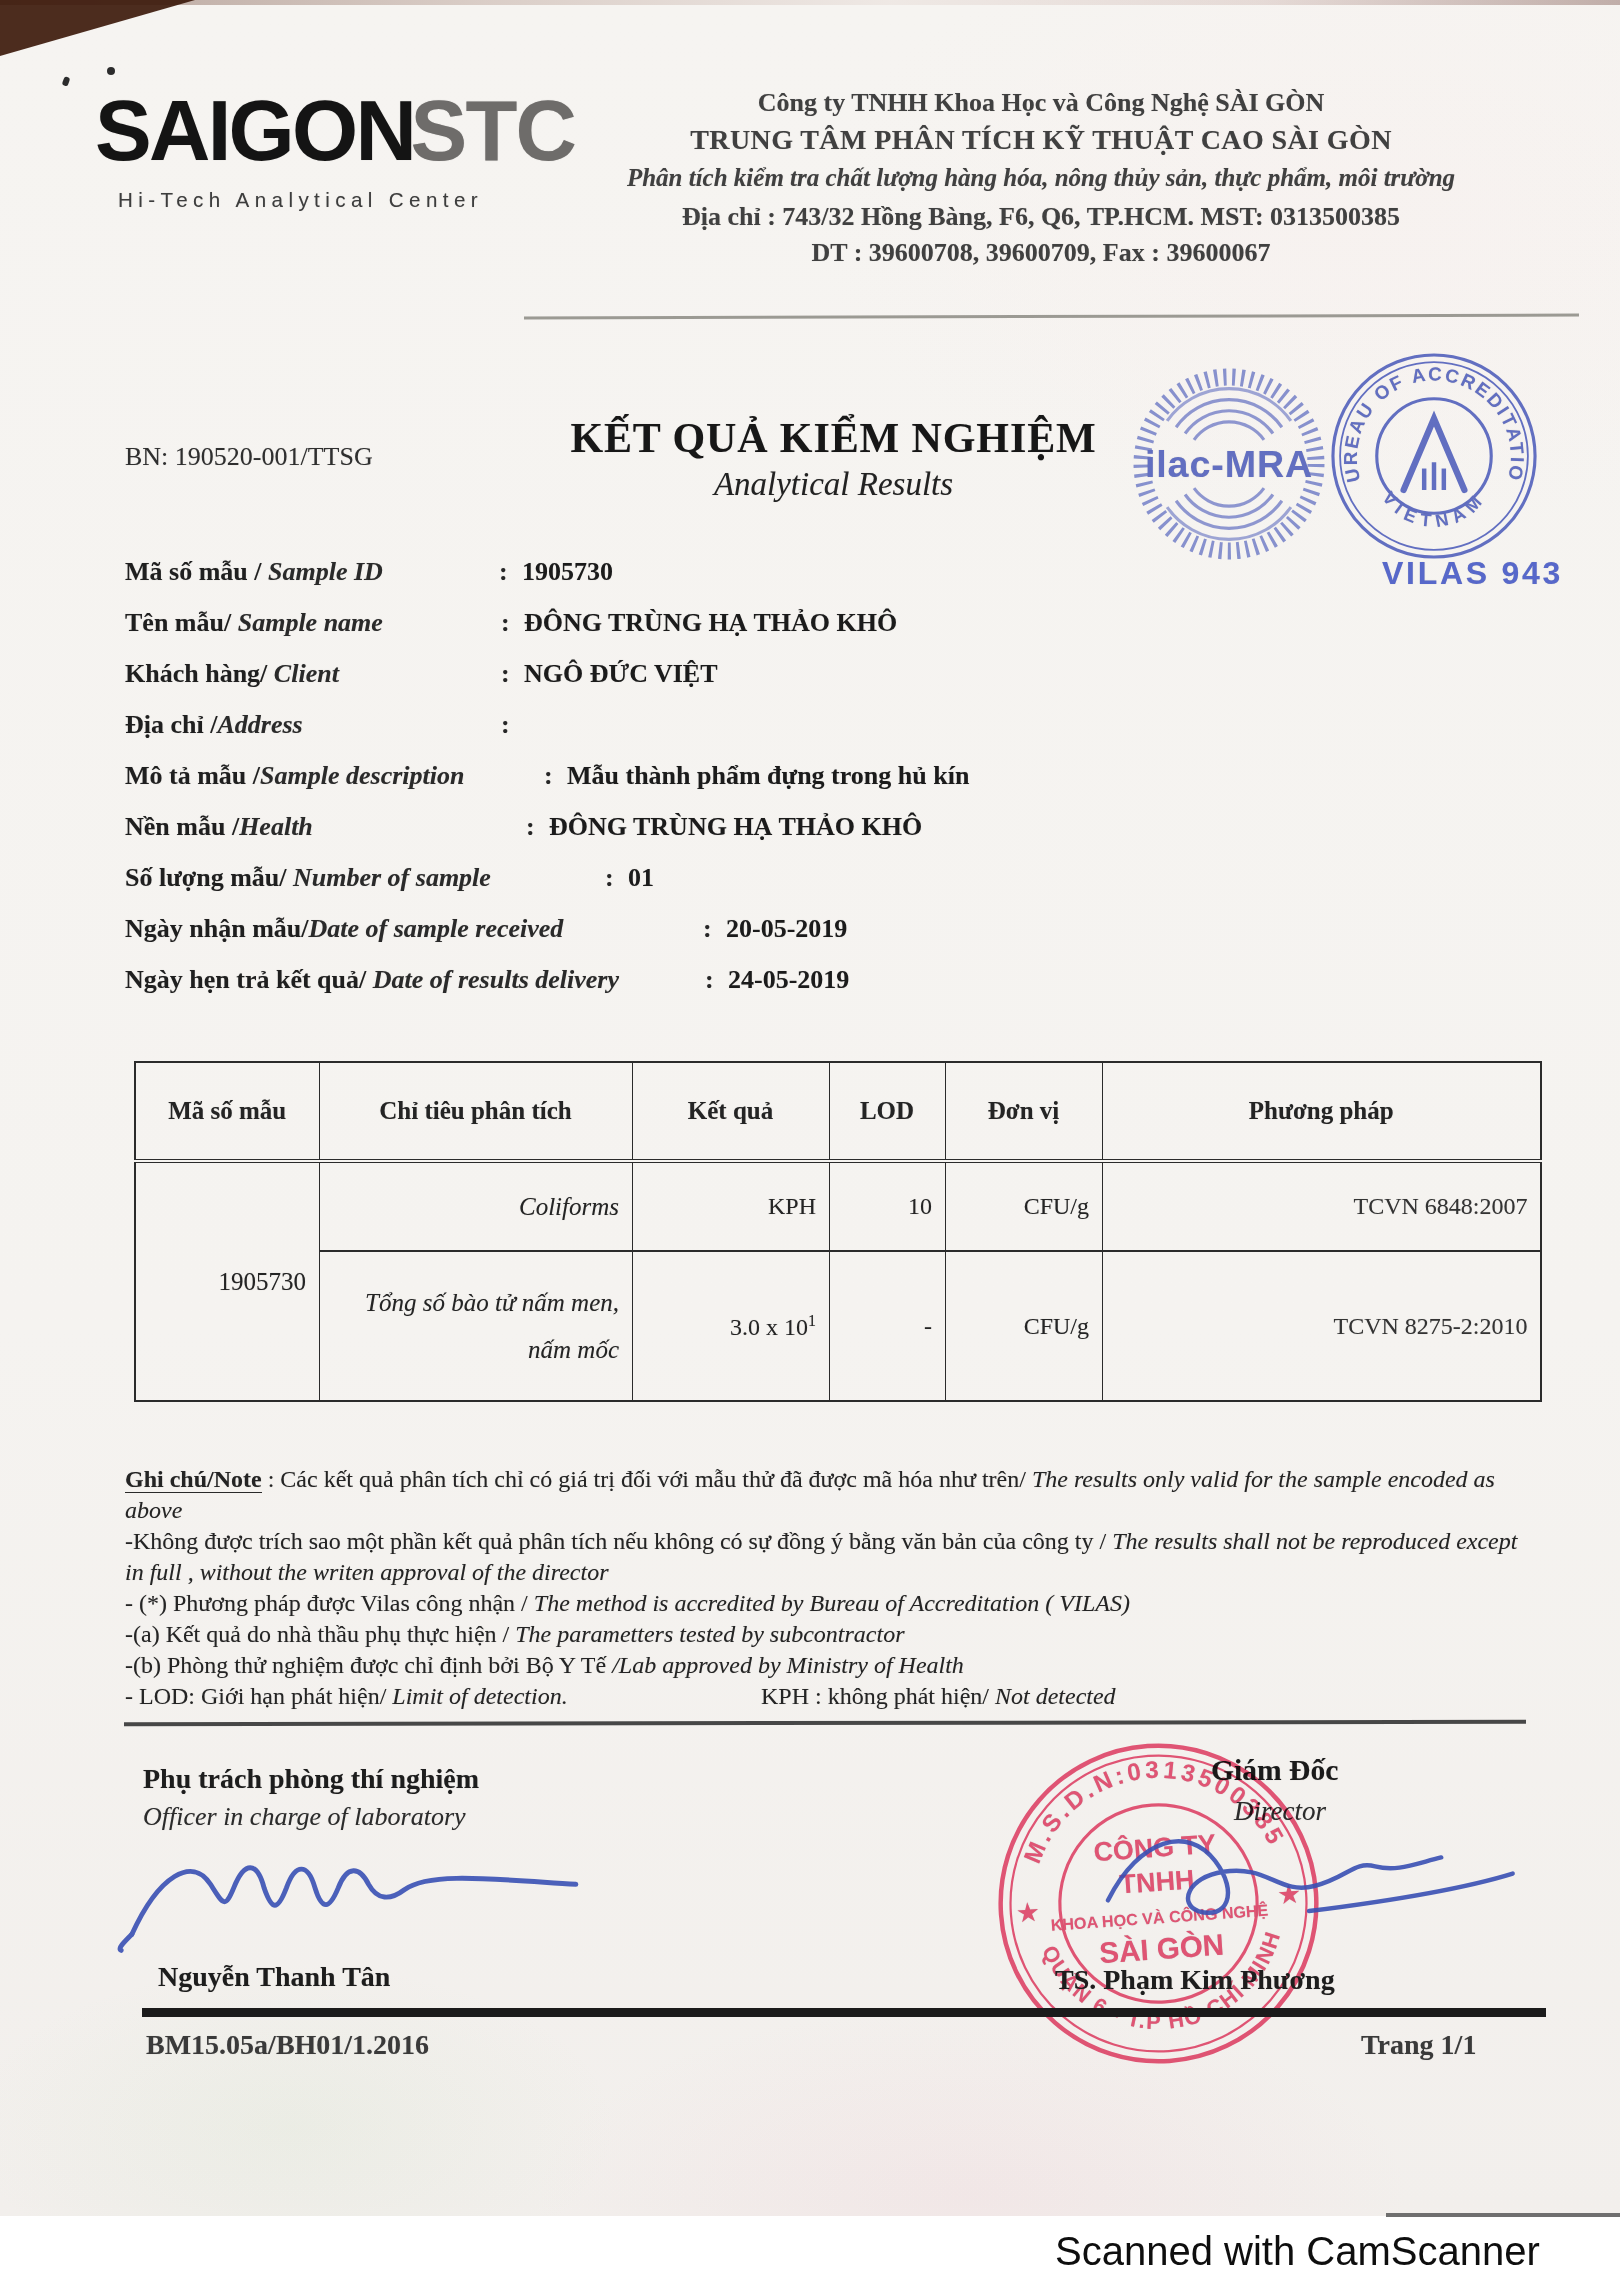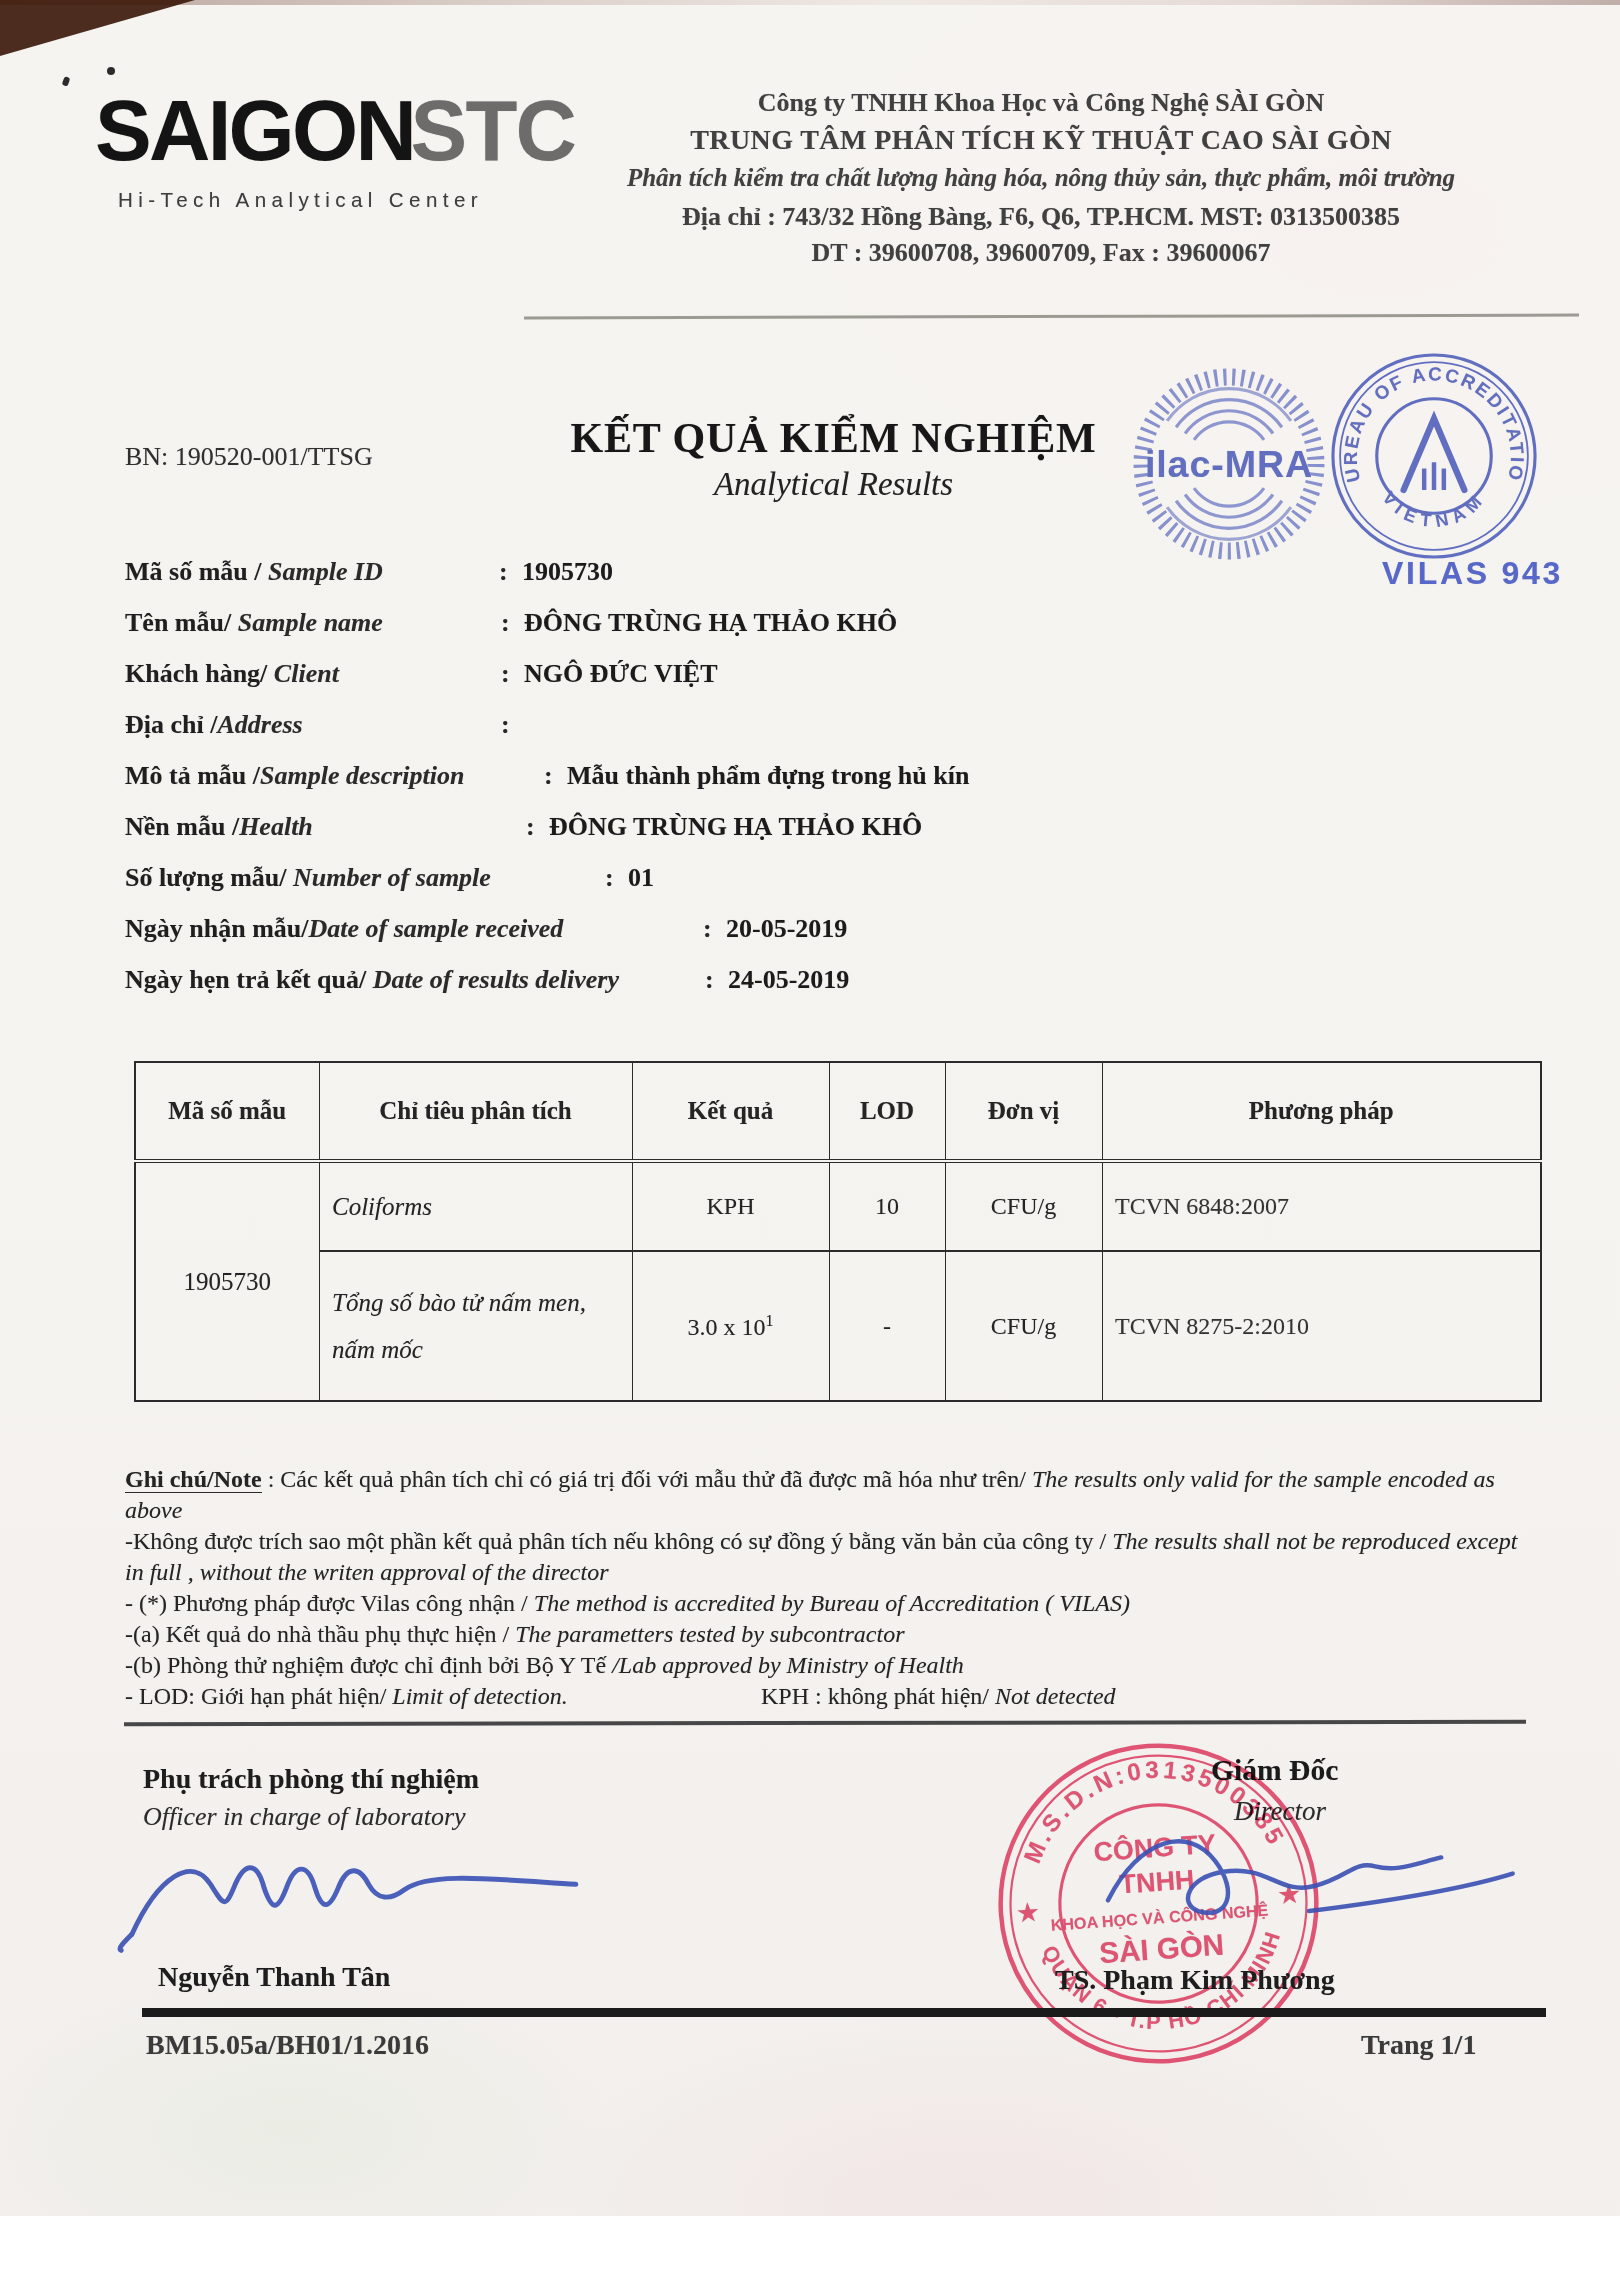--- a/index.html
+++ b/index.html
@@ -67,21 +67,21 @@
   .f-sep{font-weight:bold;color:#1f1f1f;}
   .f-en{font-style:italic;font-weight:600;color:#2a2a2a;}
   .f-cv{position:absolute;top:0;}
   .f-colon{font-weight:bold;}
   .f-value{font-weight:bold;color:#1b1b1b;margin-left:14.3px;}
   
   #results-table-wrap{left:134px;top:1061px;}
   table.results{border-collapse:collapse;table-layout:fixed;width:1406px;
     border:2.7px solid #2b2b2b;font-size:25px;color:#242424;}
   table.results td,table.results th{border-left:1.8px solid #2b2b2b;border-right:1.8px solid #2b2b2b;
-    padding:0 12.5px;vertical-align:middle;}
+    padding:0 12.5px;vertical-align:middle;text-align:right;}
   tr.t-head{height:99px;border-bottom:4.5px double #2b2b2b;}
   tr.t-head th{font-weight:bold;font-size:25px;text-align:center;}
   tr.t-row1{height:90px;}
   tr.t-row2{height:150px;border-top:2.2px solid #2b2b2b;}
   td.c-id{text-align:center;font-size:25px;}
   td.c-param{font-style:italic;text-align:left;padding-left:23px;font-size:25px;line-height:1.9;}
   td.c-result,td.c-lod,td.c-unit{text-align:center;font-size:24px;}
   td.c-method{text-align:left;padding-left:18px;font-size:24px;color:#333;}
   sup{font-size:16px;}
   
@@ -315,14 +315,18 @@
         <path d="M 250 112 C 330 102 420 88 478 70"></path>
       </g>
     </svg>
     <div class="abs" id="sig-right-name">TS. Phạm Kim Phương</div>
 
     <div class="abs" id="footer-rule"></div>
     <div class="abs" id="footer-code">BM15.05a/BH01/1.2016</div>
     <div class="abs" id="footer-page">Trang 1/1</div>
   </div>
 
+  <div id="cam-band">
+    <div id="cam-edge"></div>
+    <div id="cam-text">Scanned with CamScanner</div>
+  </div>
 </div>
 
 
 </body></html>

